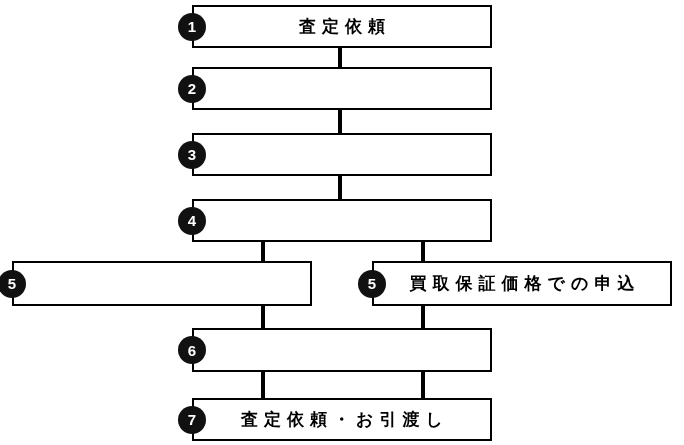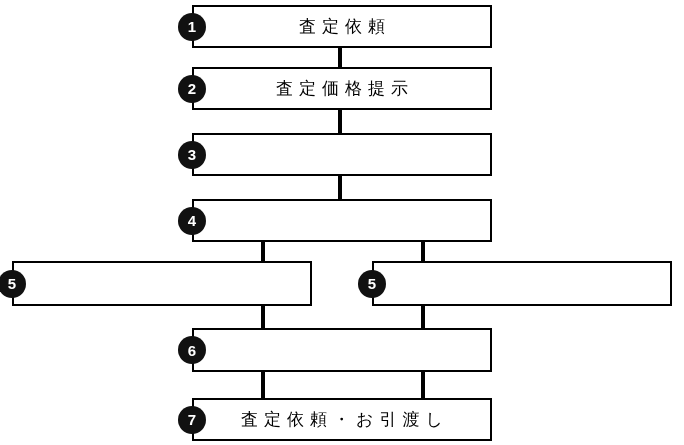--- a/index.html
+++ b/index.html
@@ -21,21 +21,21 @@
     width: 300px;
     height: 43px;
     background: var(--box-fill, #ffffff);
     border: 2px solid var(--box-border, #000000);
     display: flex;
     align-items: center;
     justify-content: center;
   }
   .box .label {
     font-size: 17px;
-    font-weight: normal;
+    font-weight: bold;
     color: var(--label-text, #000000);
     letter-spacing: 6px;
     text-indent: 6px;
     white-space: nowrap;
     line-height: 1;
   }
   .badge {
     position: absolute;
     left: -16px;
     top: 50%;
@@ -84,21 +84,20 @@
 
   <div class="box b1">
     <span class="badge">1</span>
     <span class="label">査定依頼</span>
   </div>
 
   <div class="vline v1"></div>
 
   <div class="box b2">
     <span class="badge">2</span>
-    <span class="label">査定価格提示</span>
   </div>
 
   <div class="vline v2"></div>
 
   <div class="box b3">
     <span class="badge">3</span>
   </div>
 
   <div class="vline v3"></div>
 
@@ -108,20 +107,21 @@
 
   <div class="vline v4a"></div>
   <div class="vline v4b"></div>
 
   <div class="box b5l">
     <span class="badge">5</span>
   </div>
 
   <div class="box b5r">
     <span class="badge">5</span>
+    <span class="label">買取保証価格での申込</span>
   </div>
 
   <div class="vline v5a"></div>
   <div class="vline v5b"></div>
 
   <div class="box b6">
     <span class="badge">6</span>
   </div>
 
   <div class="vline v6a"></div>

